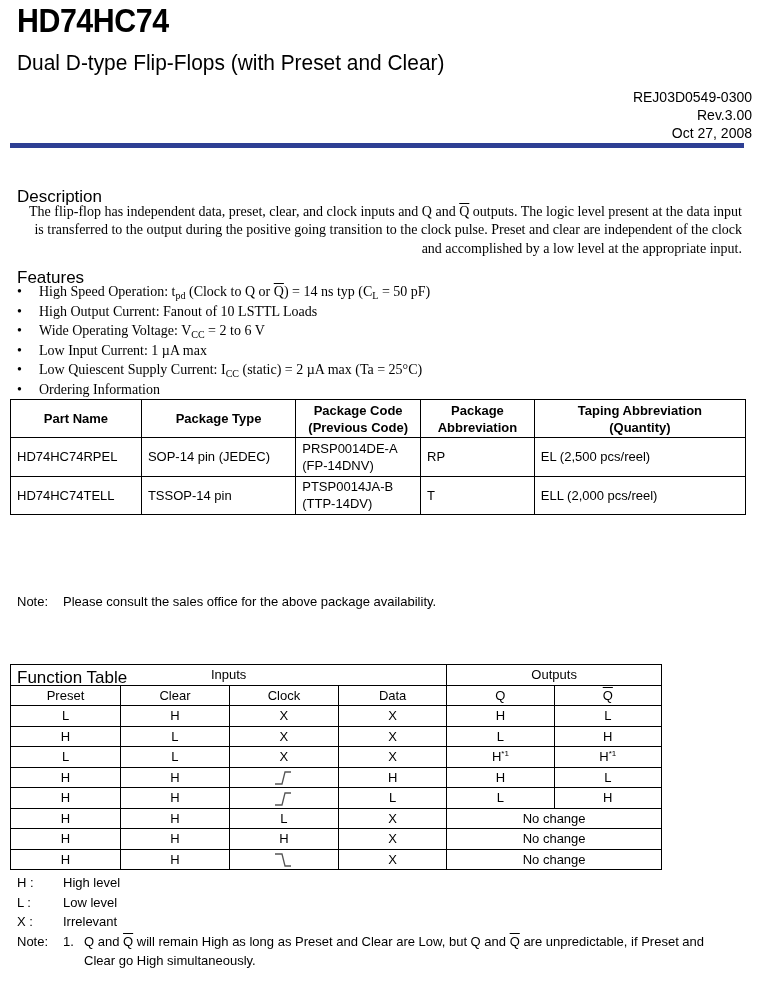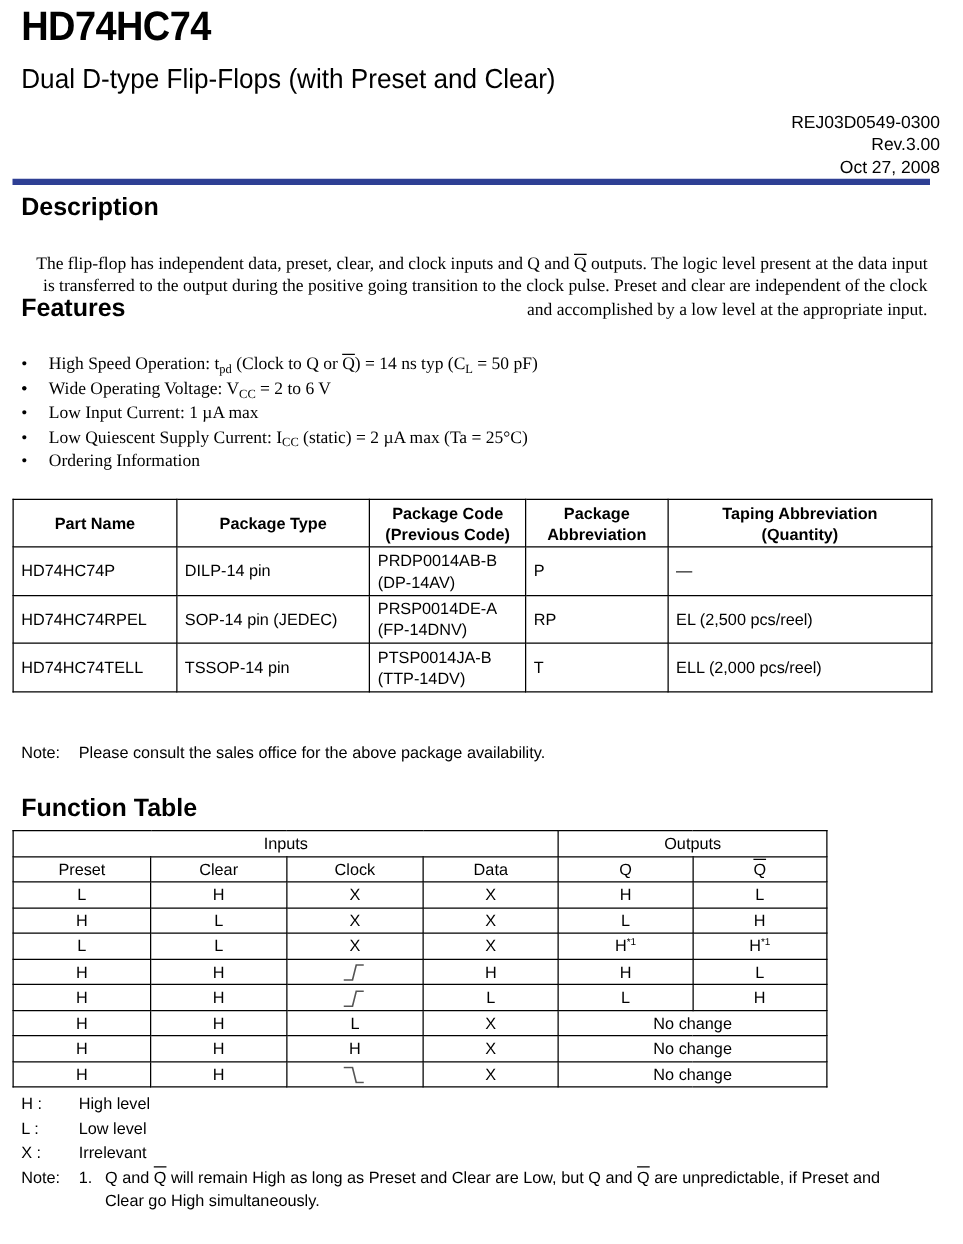--- a/index.html
+++ b/index.html
@@ -4,21 +4,21 @@
 <style>
   * { box-sizing: border-box; margin: 0; padding: 0; }
   html, body { width: 770px; height: 995px; background: #ffffff; overflow: hidden; }
   body { position: relative; color: #000; font-family: "Liberation Sans", sans-serif; }
 
   .title { position: absolute; left: 17px; top: 2px; font-family: "Liberation Sans", sans-serif; font-weight: bold; font-size: 33px; letter-spacing: -0.5px; transform: scaleX(0.92); transform-origin: left top; }
   .subtitle { position: absolute; left: 17px; top: 50px; font-size: 22px; transform: scaleX(0.95); transform-origin: left top; }
   .docinfo { position: absolute; right: 18px; top: 88px; text-align: right; font-size: 14px; line-height: 18px; }
   .rule { position: absolute; left: 10px; top: 143px; width: 734px; height: 5px; background: #2e3f94; }
 
-  h2 { position: absolute; left: 17px; font-size: 20px; font-weight: bold; }
+  h2 { position: absolute; left: 17px; font-size: 17px; font-weight: normal; margin-top: 32px; }
   .desc { position: absolute; left: 17px; top: 203px; width: 725px; font-family: "Liberation Serif", serif; font-size: 14px; line-height: 18.3px; text-align: right; }
 
   .features { position: absolute; left: 17px; top: 282px; list-style: none; font-family: "Liberation Serif", serif; font-size: 14px; line-height: 19.5px; }
   .features li { position: relative; padding-left: 22px; }
   .features li .bullet { position: absolute; left: 0; top: 0; }
   .ovl { text-decoration: overline; }
   sub { font-size: 10px; vertical-align: -3px; line-height: 0; }
 
   table { position: absolute; border-collapse: collapse; font-family: "Liberation Sans", sans-serif; font-size: 13px; }
   td, th { border: 1px solid #000; }
@@ -50,21 +50,21 @@
   <div>Oct 27, 2008</div>
 </div>
 <div class="rule"></div>
 
 <h2 style="top:155px">Description</h2>
 <p class="desc"><span>The flip-flop has independent data, preset, clear, and clock inputs and Q and </span><span class="ovl">Q</span><span> outputs.  The logic level present at the data input is transferred to the output during the positive going transition to the clock pulse.  Preset and clear are independent of the clock and accomplished by a low level at the appropriate input.</span></p>
 
 <h2 style="top:236px">Features</h2>
 <ul class="features">
   <li><span class="bullet">•</span><span>High Speed Operation:  t</span><sub>pd</sub><span> (Clock to Q or </span><span class="ovl">Q</span><span>) = 14 ns typ (C</span><sub>L</sub><span> = 50 pF)</span></li>
-  <li><span class="bullet">•</span></li>
+  <li><span class="bullet">•</span><span>High Output Current:  Fanout of 10 LSTTL Loads</span></li>
   <li><span class="bullet">•</span><span>Wide Operating Voltage:  V</span><sub>CC</sub><span> = 2 to 6 V</span></li>
   <li><span class="bullet">•</span><span>Low Input Current:  1 µA max</span></li>
   <li><span class="bullet">•</span><span>Low Quiescent Supply Current:  I</span><sub>CC</sub><span> (static) = 2 µA max (Ta = 25°C)</span></li>
   <li><span class="bullet">•</span><span>Ordering Information</span></li>
 </ul>
 
 <table class="order">
   <colgroup>
       <col style="width:131px">
       <col style="width:155px">
@@ -74,27 +74,20 @@
     </colgroup>
   <tbody>
       <tr>
     <th><span>Part Name</span></th>
     <th><span>Package Type</span></th>
     <th><span>Package Code</span><br><span>(Previous Code)</span></th>
     <th><span>Package</span><br><span>Abbreviation</span></th>
     <th><span>Taping Abbreviation</span><br><span>(Quantity)</span></th>
   </tr>
   <tr>
-    <td>HD74HC74P</td>
-    <td>DILP-14 pin</td>
-    <td><span>PRDP0014AB-B</span><br><span>(DP-14AV)</span></td>
-    <td>P</td>
-    <td>—</td>
-  </tr>
-  <tr>
     <td>HD74HC74RPEL</td>
     <td>SOP-14 pin (JEDEC)</td>
     <td><span>PRSP0014DE-A</span><br><span>(FP-14DNV)</span></td>
     <td>RP</td>
     <td>EL (2,500 pcs/reel)</td>
   </tr>
   <tr>
     <td>HD74HC74TELL</td>
     <td>TSSOP-14 pin</td>
     <td><span>PTSP0014JA-B</span><br><span>(TTP-14DV)</span></td>

